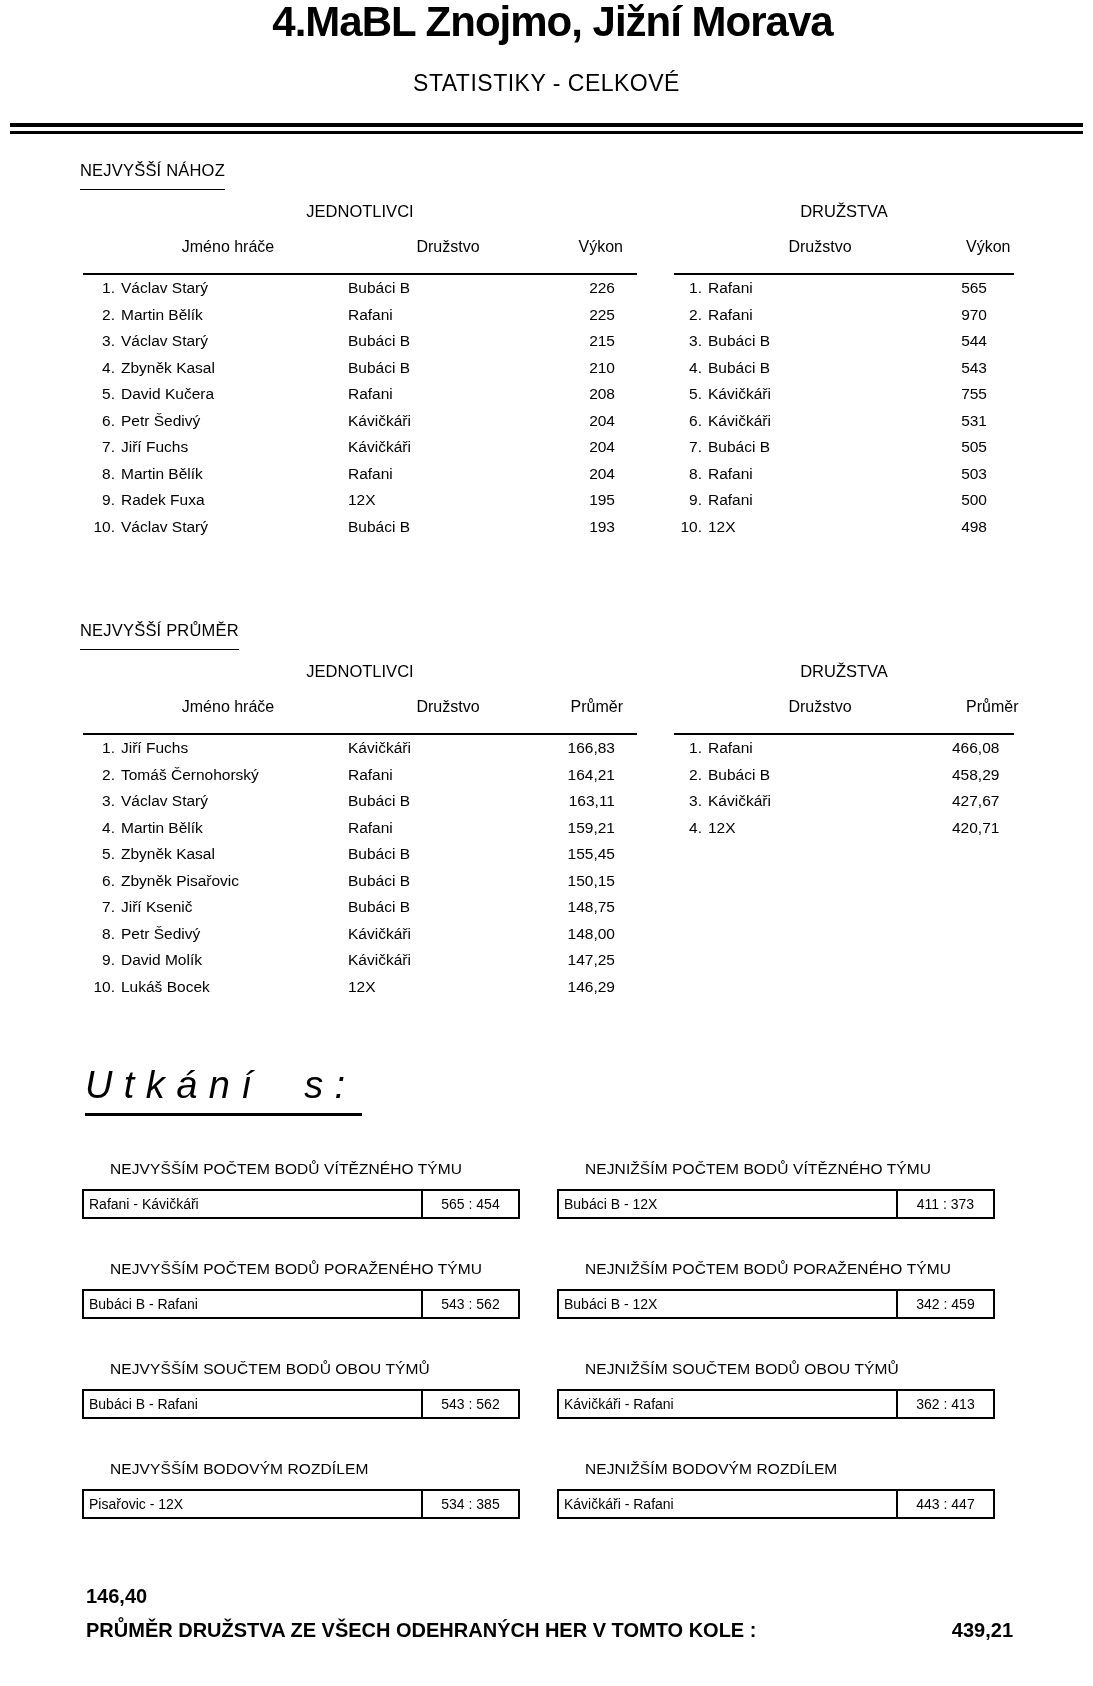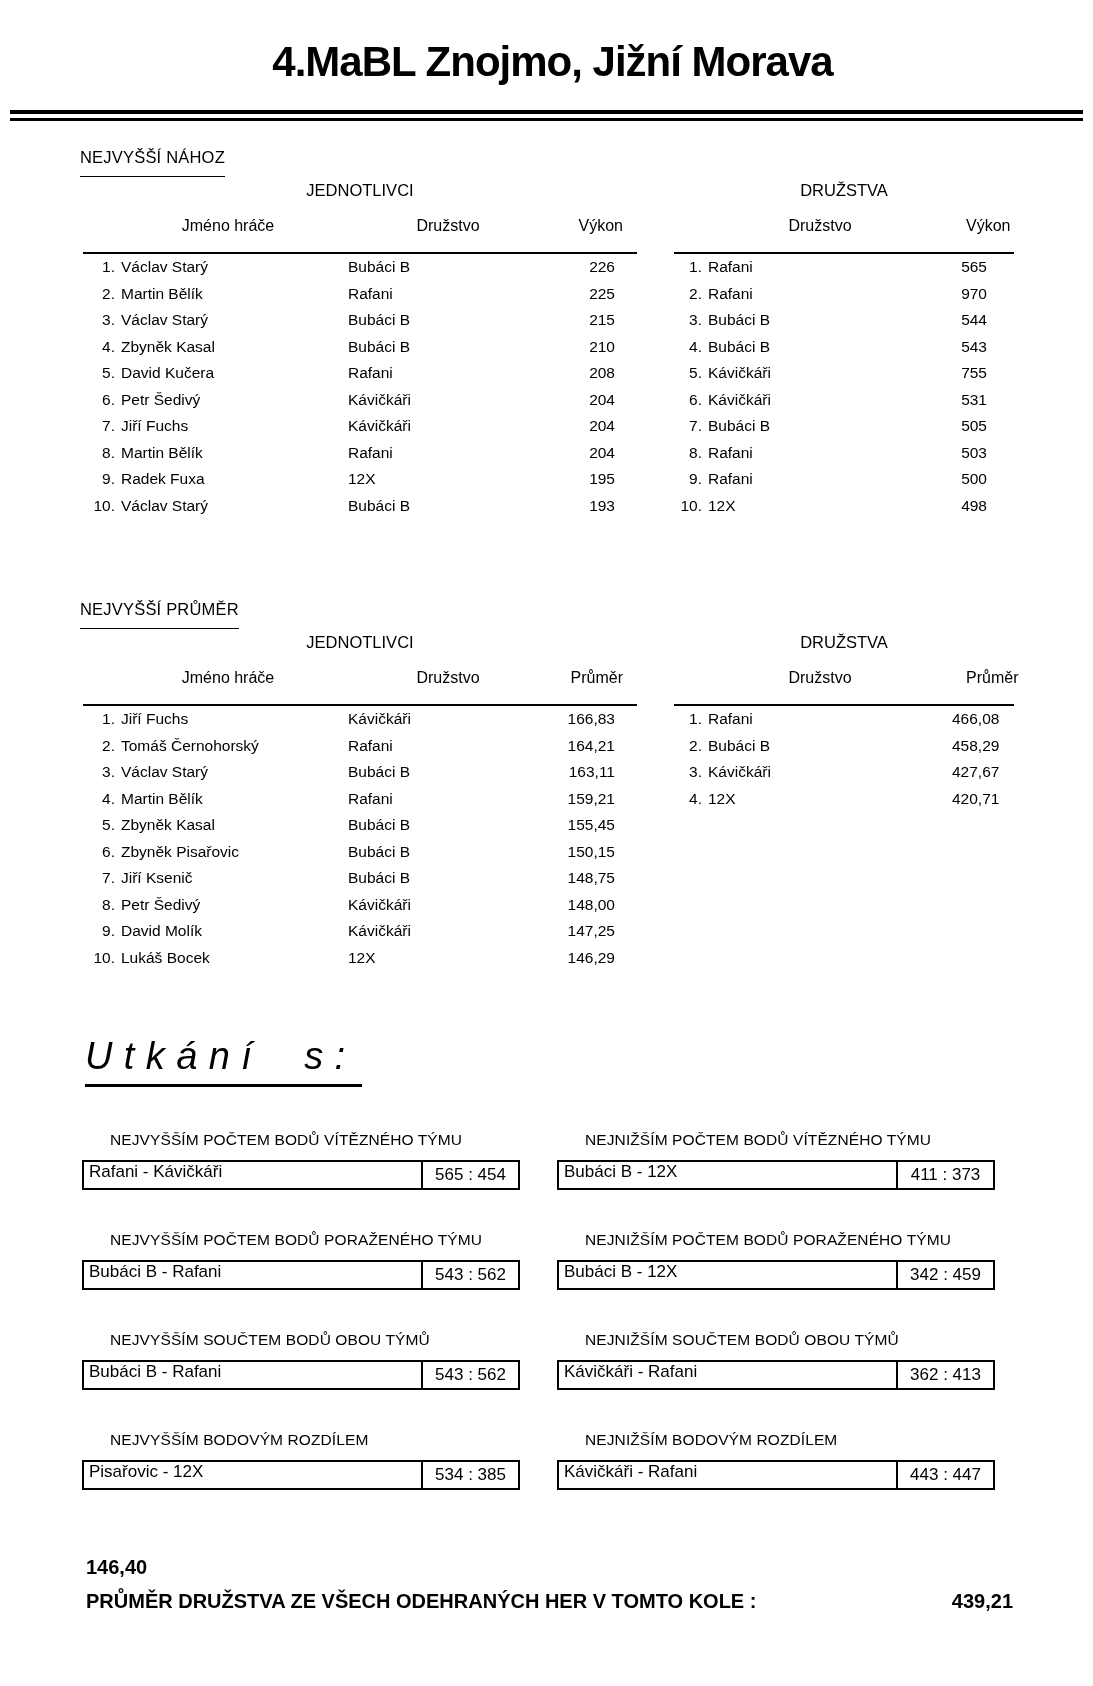--- a/index.html
+++ b/index.html
@@ -1,28 +1,28 @@
 <!DOCTYPE html>
 <html><head>
 <meta charset="utf-8">
 <style>
   html,body { margin:0; padding:0; background:#e8e8e8; }
   .page {
     width:1093px; height:1686px; margin:0 auto; background:#ffffff;
     font-family:"Liberation Sans","DejaVu Sans",sans-serif; color:#000;
     overflow:hidden; position:relative;
   }
-  .title { padding-top:40px; text-align:center; font-weight:700; font-size:42px; letter-spacing:-1px; line-height:1.05;margin-left:12px; }
+  .title { text-align:center; font-weight:700; font-size:42px; letter-spacing:-1px; line-height:1.05;margin-left:12px; }
   .subtitle { margin-top:26px; text-align:center; font-size:23px; letter-spacing:0.5px; }
   .double-rule { margin:26px 10px 0 10px; height:4px; border-top:4px solid #000; border-bottom:3px solid #000; }
 
   .section-heading { margin:27px 0 0 80px; width:fit-content; font-size:16.5px; padding-bottom:9px; border-bottom:1.5px solid #000; letter-spacing:0.2px; }
   .section2 { margin-top:81px; }
 
-  .tables { display:flex; margin-top:4px; margin-left:83px; }
+  .tables { display:flex; margin-top:12px; margin-left:83px; }
   .tbl-left  { width:554px; }
   .tbl-right { width:340px; margin-left:37px; }
   .caption { text-align:center; font-size:16.5px; margin-bottom:17px; }
 
   .thead { display:grid; border-bottom:2px solid #000; padding-bottom:17px; font-size:16px; }
   .thead-left  { grid-template-columns:290px 150px 1fr; }
   .thead-right { grid-template-columns:292px 1fr; }
   .th { text-align:center; }
   .th-val-l { text-align:right; padding-right:14px; }
   .th-val-r { text-align:right; padding-right:20px; }
@@ -35,34 +35,35 @@
   .td.val { text-align:right; }
   .trow-left  .td.val { padding-right:22px; }
   .trow-right .td.val { padding-right:27px; }
 
   .utkani-heading {
     margin:64px 0 0 85px; width:fit-content; font-size:38px; font-style:italic;
     letter-spacing:0.30em; word-spacing:0.50em; padding:0 0.15em 6px 0; border-bottom:3px solid #000;
   }
   .utkani-grid { display:grid; grid-template-columns:475px 1fr; width:908px; margin:44px 0 0 82px; row-gap:41px; }
   .u-label { margin-left:28px; font-size:15.5px; white-space:nowrap; letter-spacing:0.1px; }
-  .u-box { margin-top:11px; width:434px; height:26px; border:2px solid #000; display:flex; font-size:17px; }
+  .u-box { margin-top:11px; width:434px; height:26px; border:2px solid #000; display:flex; align-items:center; font-size:14px; }
   .u-match { flex:1; padding-left:5px; white-space:nowrap; }
   .u-score { width:95px; align-self:stretch; border-left:2px solid #000; display:flex; align-items:center; justify-content:center; }
 
   .footer { margin:60px 0 0 86px; width:927px; font-weight:700; font-size:20px; }
   .f-line { display:flex; justify-content:space-between; line-height:34px; }
   .f-label { white-space:nowrap; }
 </style>
 </head>
 <body>
 
 <div class="page">
 
   <div class="title">4.MaBL Znojmo, Jižní Morava</div>
+  <div class="subtitle">STATISTIKY - CELKOVÉ</div>
   <div class="double-rule"></div>
 
   <div class="section-heading">NEJVYŠŠÍ NÁHOZ</div>
   <div class="tables">
     <div class="tbl tbl-left">
       <div class="caption">JEDNOTLIVCI</div>
       <div class="thead thead-left">
         <span class="th">Jméno hráče</span>
         <span class="th">Družstvo</span>
         <span class="th th-val-l">Výkon</span>

